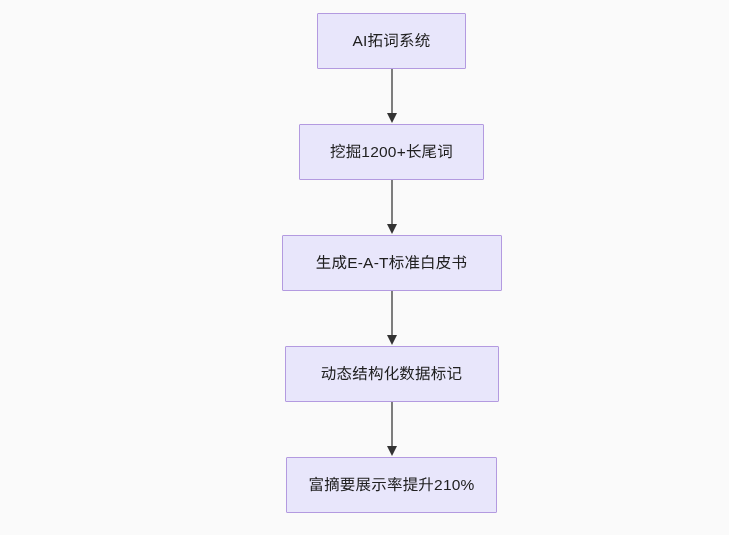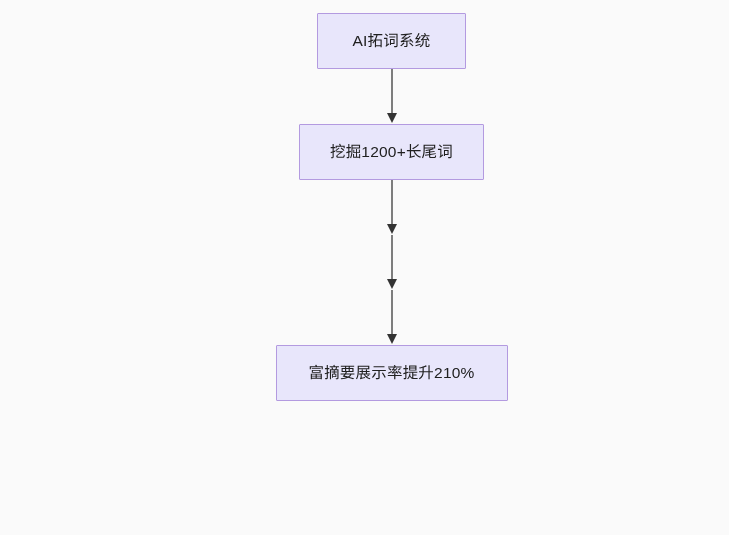--- a/index.html
+++ b/index.html
@@ -55,21 +55,21 @@
     line-height: 1;
     letter-spacing: 0.2px;
     white-space: nowrap;
     font-family: "Liberation Sans", "DejaVu Sans", sans-serif;
   }
 
   .node-1 { width: 149px; }
   .node-2 { width: 185px; }
   .node-3 { width: 220px; }
   .node-4 { width: 214px; }
-  .node-5 { width: 232px; }
+  .node-5 { width: 211px; }
 
   
   .connector {
     position: relative;
     width: 14px;
     height: 55px;
     flex: 0 0 auto;
   }
   .connector .line {
     position: absolute;
@@ -109,26 +109,32 @@
 
     <div class="node node-2">
       <span class="node-label">挖掘1200+长尾词</span>
     </div>
 
     <div class="connector">
       <div class="line"></div>
       <div class="head"></div>
     </div>
 
+    <div class="node node-3">
+      <span class="node-label">生成E-A-T标准白皮书</span>
+    </div>
 
     <div class="connector">
       <div class="line"></div>
       <div class="head"></div>
     </div>
 
+    <div class="node node-4">
+      <span class="node-label">动态结构化数据标记</span>
+    </div>
 
     <div class="connector">
       <div class="line"></div>
       <div class="head"></div>
     </div>
 
     <div class="node node-5">
       <span class="node-label">富摘要展示率提升210%</span>
     </div>
 

